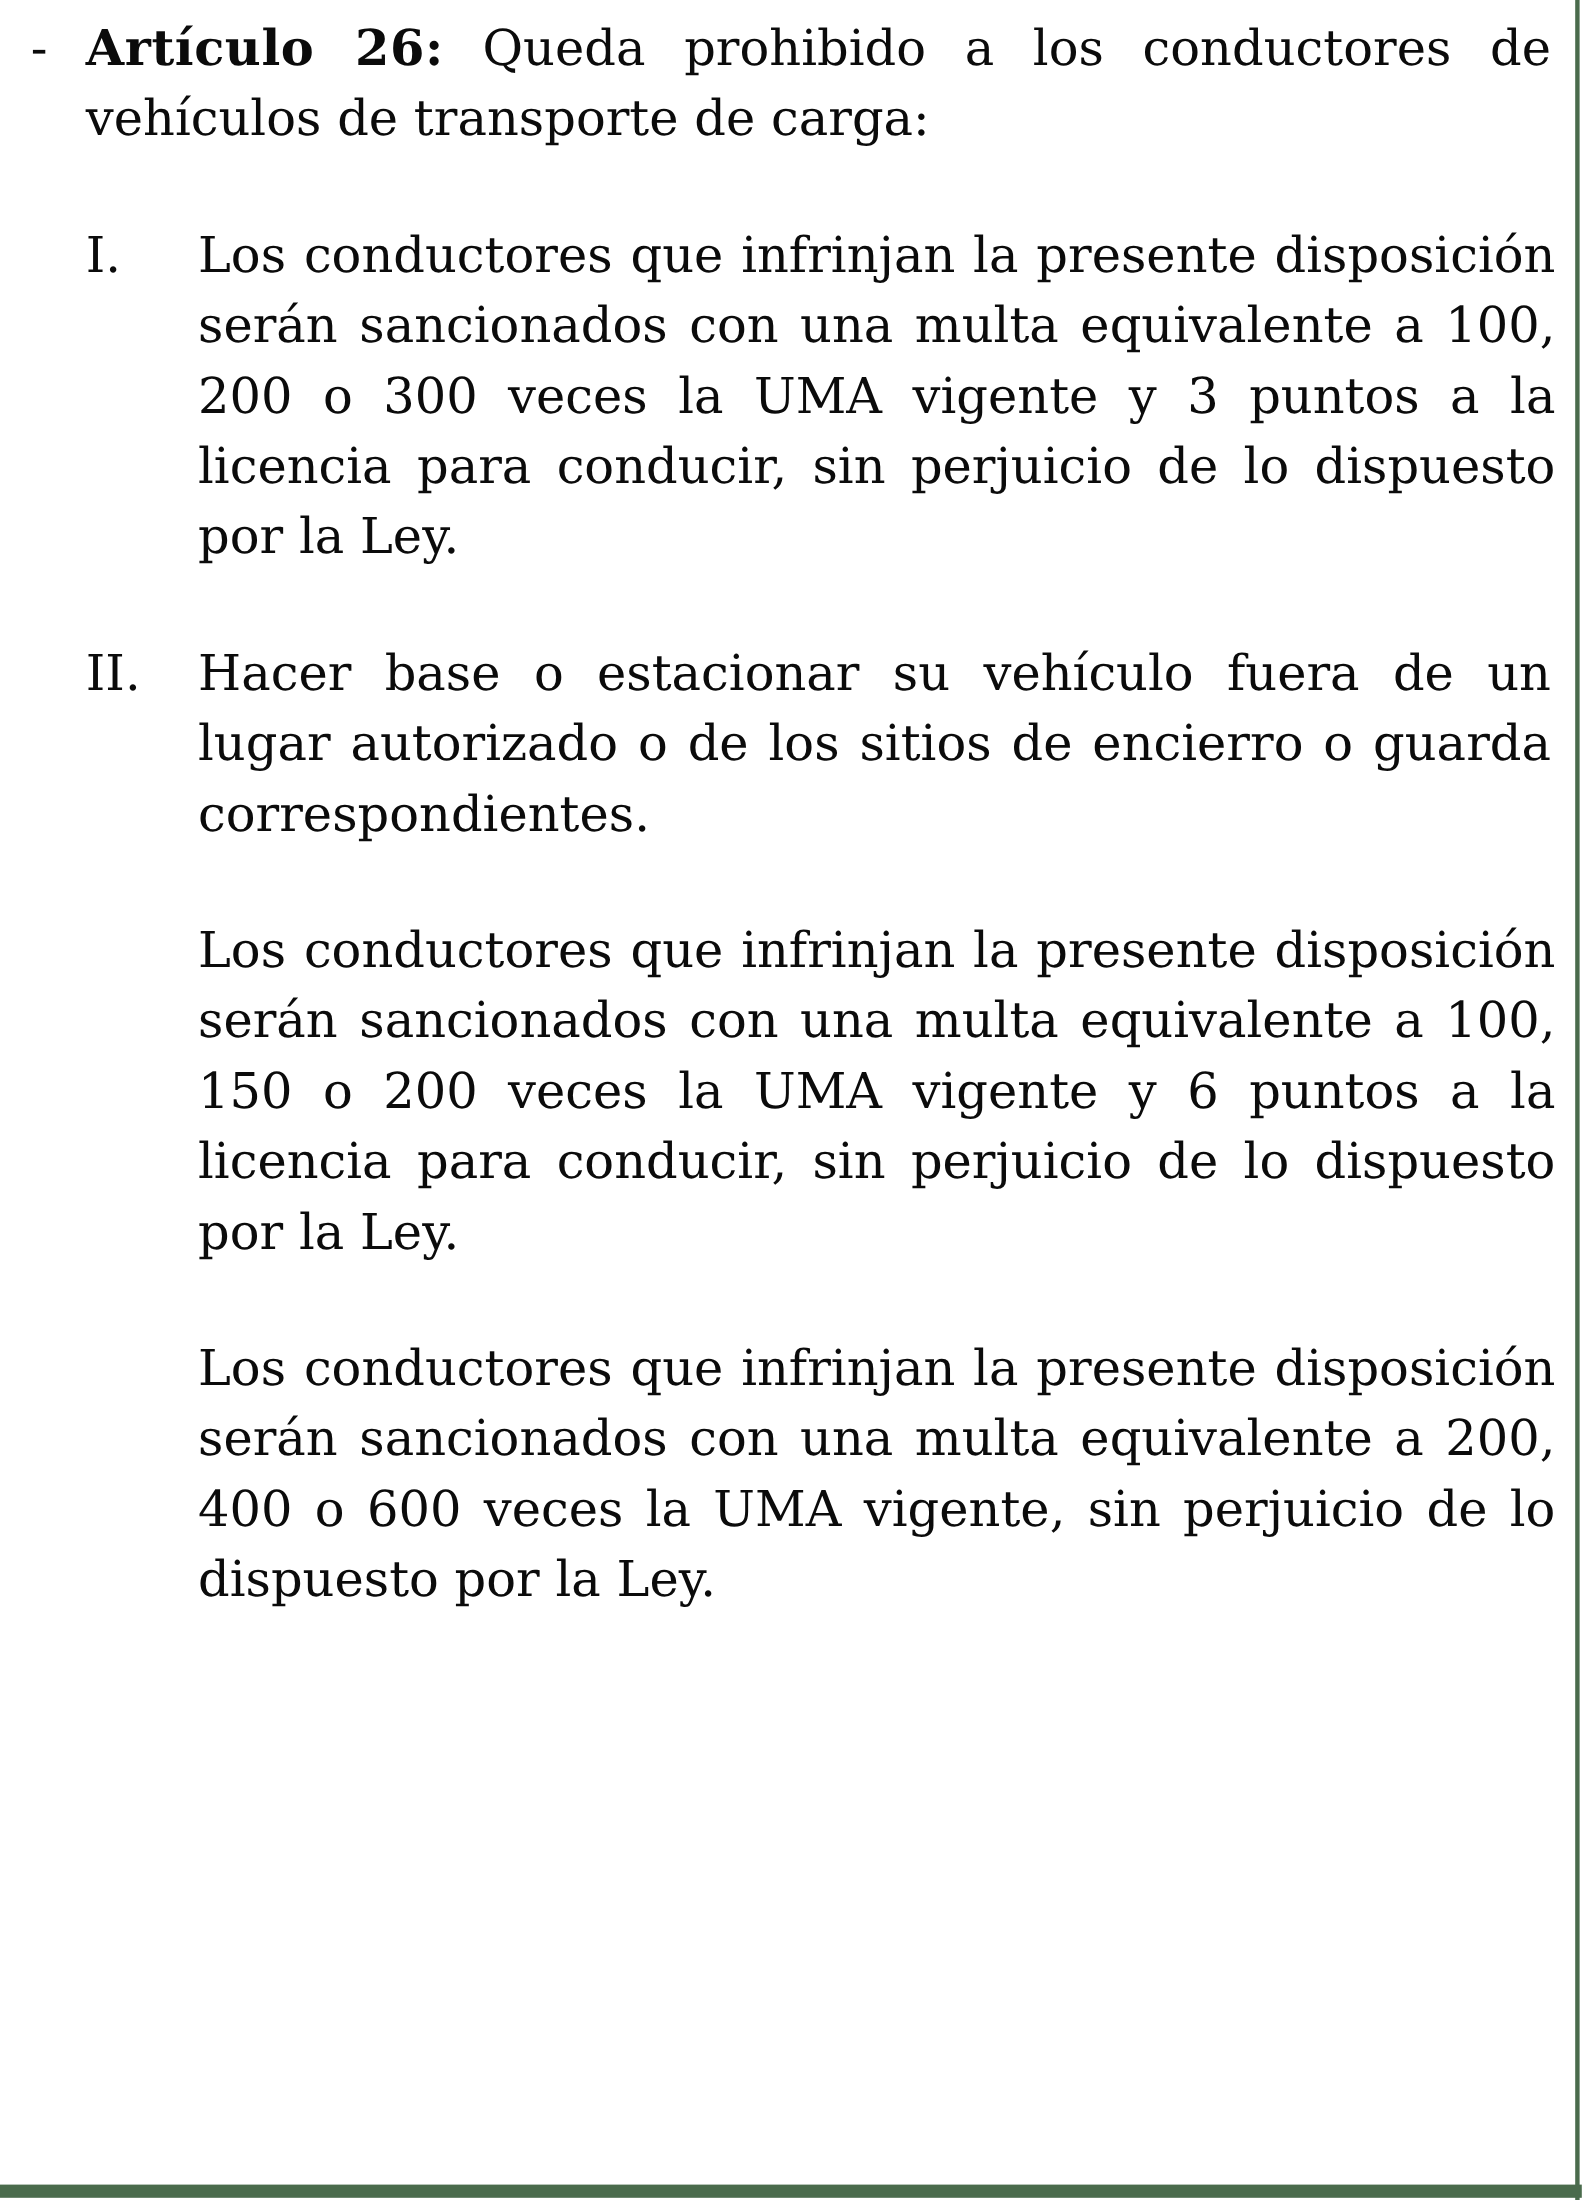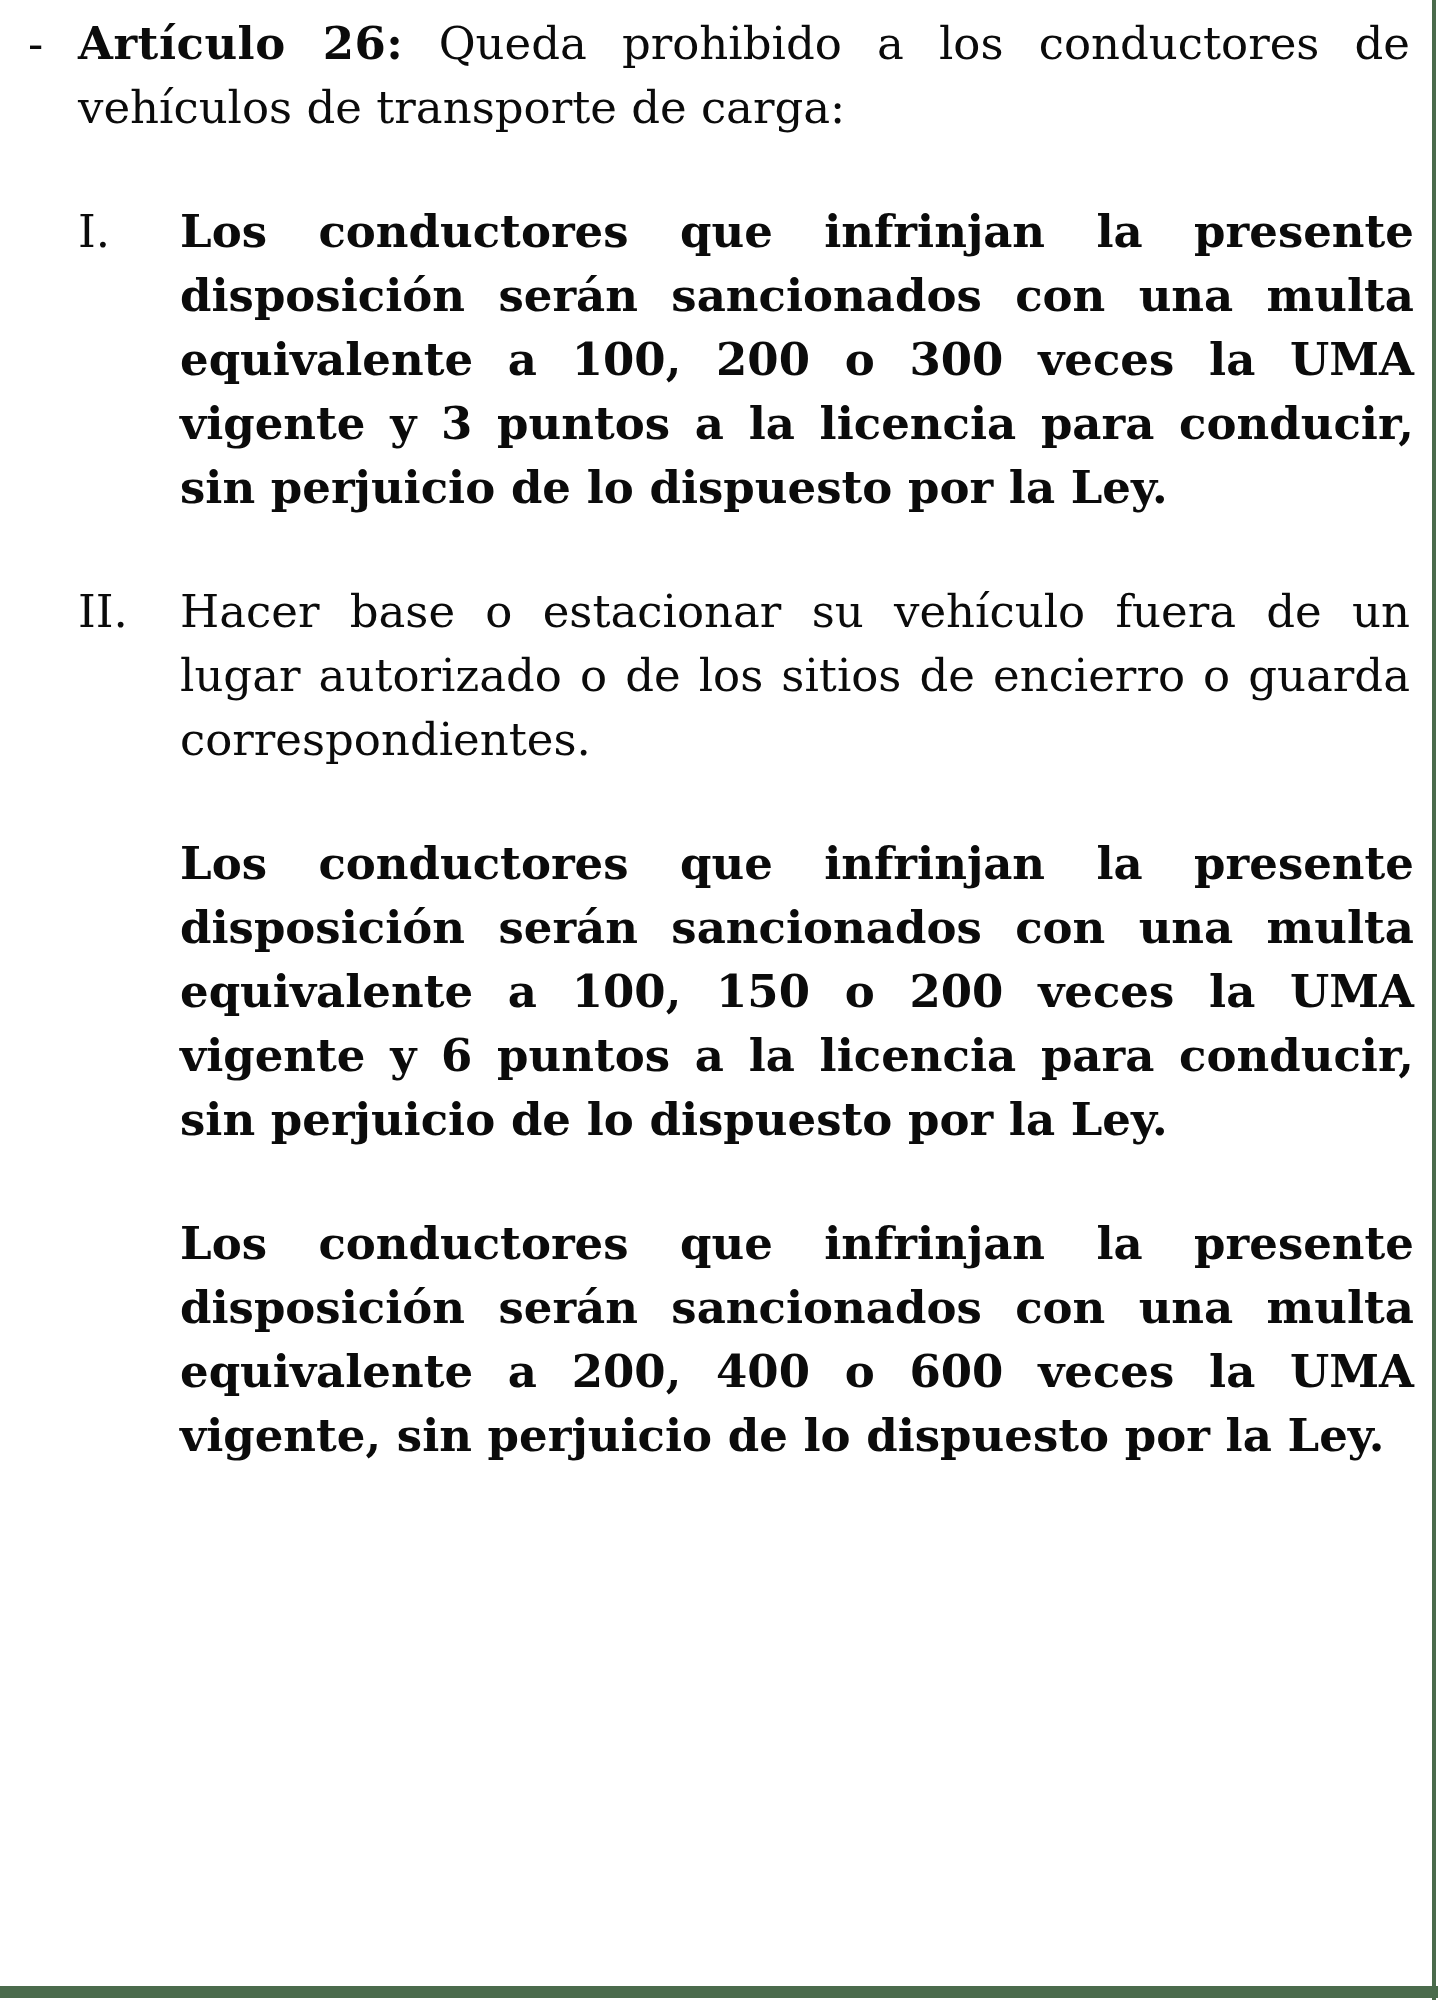--- a/index.html
+++ b/index.html
@@ -51,21 +51,20 @@
   }
   .roman-item .numeral {
     position: absolute;
     left: 78px;
     top: 0;
   }
   
   .sanction-para {
     padding-left: 180px;
     padding-right: 24px;
-    font-weight: bold;
   }
   .last {
     margin-bottom: 0;
   }
   
   .bottom-border-bar {
     position: absolute;
     left: 0;
     bottom: 2px;
     width: 100%;

